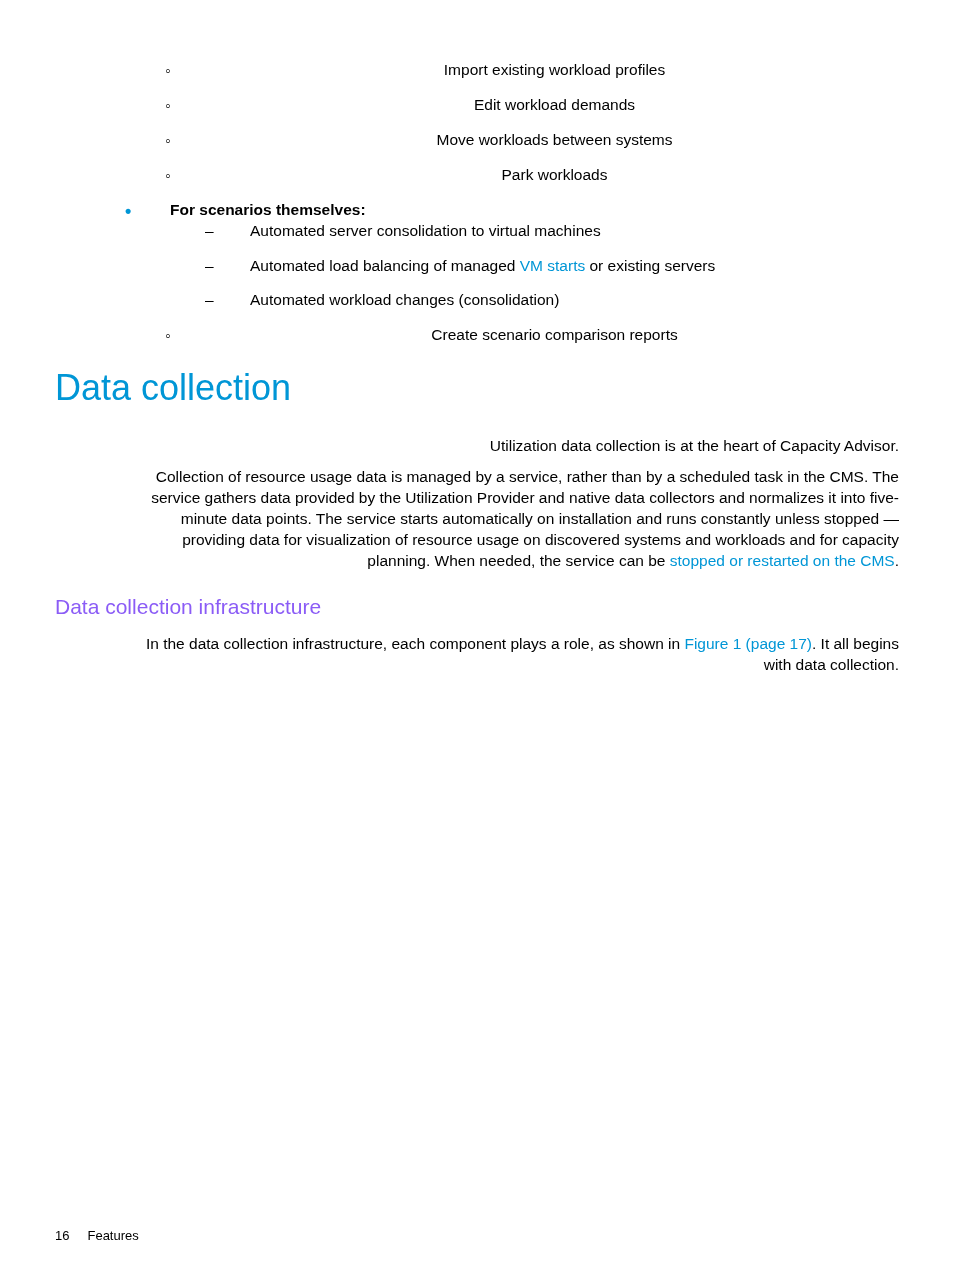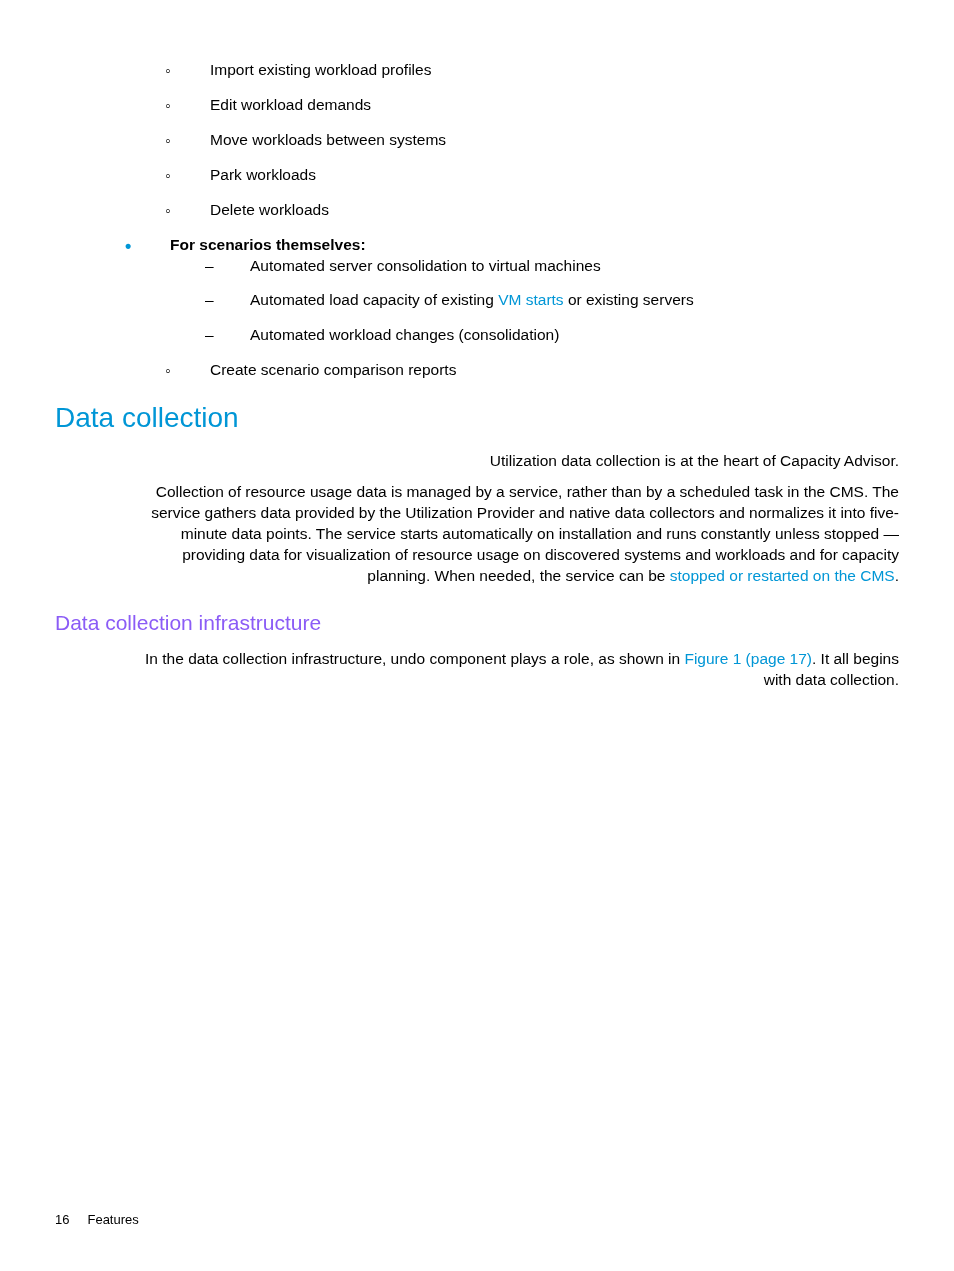--- a/index.html
+++ b/index.html
@@ -40,20 +40,21 @@
       top: 2px;
     }
     ul.circle-list {
       list-style: none;
       margin-left: 110px;
     }
     ul.circle-list > li {
       position: relative;
       padding-left: 45px;
       margin-bottom: 14px;
+      text-align: center;
     }
     ul.circle-list > li::before {
       content: "◦";
       position: absolute;
       left: 0;
       font-size: 16px;
       top: 0;
       color: #000;
     }
     ul.dash-list {
@@ -66,25 +67,25 @@
       margin-bottom: 14px;
     }
     ul.dash-list > li::before {
       content: "–";
       position: absolute;
       left: 0;
       top: 0;
       color: #000;
     }
     h1.section-heading {
-      font-size: 28px;
+      font-size: 36px;
       font-weight: normal;
       color: #0096d6;
       margin-top: 18px;
-      margin-bottom: 14px;
+      margin-bottom: 23px;
       margin-left: 0;
     }
     h2.subsection-heading {
       font-size: 21px;
       font-weight: normal;
       color: #8b5cf6;
       margin-top: 22px;
       margin-bottom: 12px;
       margin-left: 0;
     }
@@ -94,69 +95,68 @@
       font-size: 15.5px;
       line-height: 1.35;
       text-align: right;
     }
     a.link {
       color: #0096d6;
       text-decoration: none;
     }
     .footer {
       position: absolute;
-      bottom: 44px;
+      bottom: 28px;
       left: 55px;
       font-size: 13px;
     }
     .page-num {
       margin-right: 18px;
     }
   </style>
 </head>
 <body>
 
 <div class="content">
 
   <ul class="circle-list">
     <li>Import existing workload profiles</li>
     <li>Edit workload demands</li>
     <li>Move workloads between systems</li>
     <li>Park workloads</li>
-    <li>Delete workloads</li>
   </ul>
 
   <ul class="bullet-list">
     <li>For scenarios themselves:</li>
   </ul>
 
 
   <ul class="dash-list">
     <li>Automated server consolidation to virtual machines</li>
     <li>
-      <span>Automated load capacity of existing </span><a class="link">VM starts</a><span> or existing servers</span>
+      <span>Automated load balancing of managed </span><a class="link">VM starts</a><span> or existing servers</span>
     </li>
     <li>Automated workload changes (consolidation)</li>
   </ul>
 
   <ul class="circle-list">
     <li>Create scenario comparison reports</li>
   </ul>
 
   <h1 class="section-heading">Data collection</h1>
 
   <p class="body-text">Utilization data collection is at the heart of Capacity Advisor.</p>
 
   <p class="body-text">
     <span>Collection of resource usage data is managed by a service, rather than by a scheduled task in the CMS. The service gathers data provided by the Utilization Provider and native data collectors and normalizes it into five-minute data points. The service starts automatically on installation and runs constantly unless stopped — providing data for visualization of resource usage on discovered systems and workloads and for capacity planning. When needed, the service can be </span><a class="link">stopped or restarted on the CMS</a><span>.</span>
   </p>
 
   <h2 class="subsection-heading">Data collection infrastructure</h2>
 
   <p class="body-text">
-    <span>In the data collection infrastructure, undo component plays a role, as shown in </span><a class="link">Figure 1 (page 17)</a><span>. It all begins with data collection.</span>
+    <span>In the data collection infrastructure, each component plays a role, as shown in </span><a class="link">Figure 1 (page 17)</a><span>. It all begins with data collection.</span>
   </p>
 
 </div>
 
 <div class="footer">
   <span class="page-num">16</span><span>Features</span>
 </div>
 
 </body></html>

